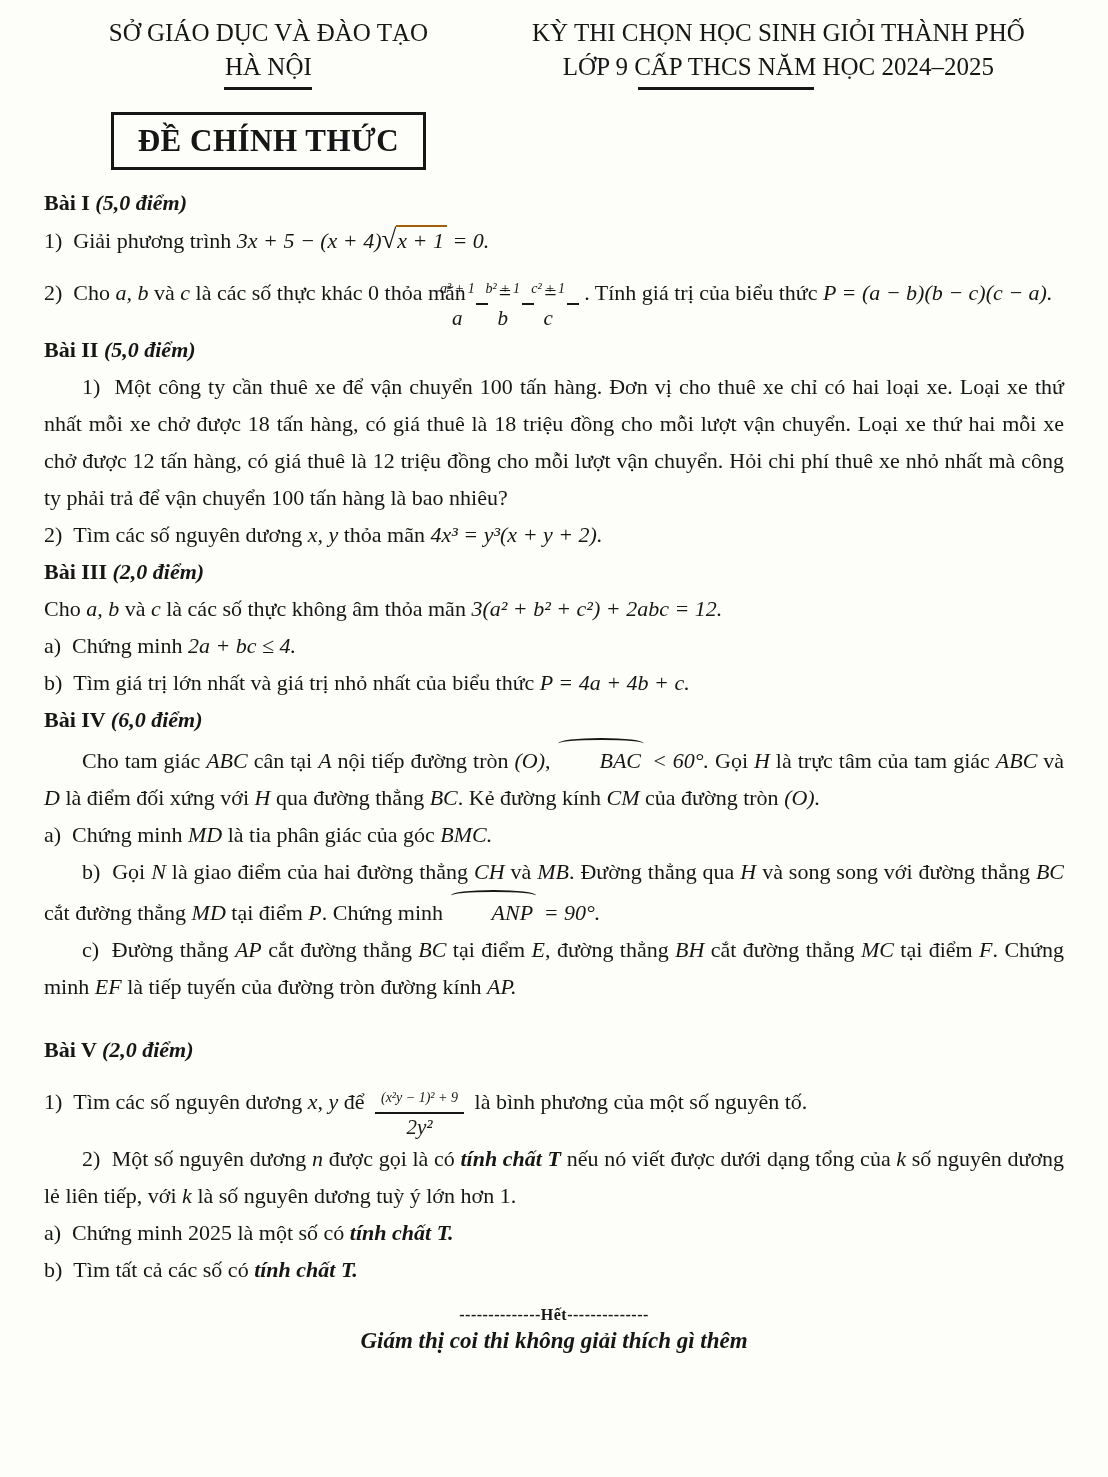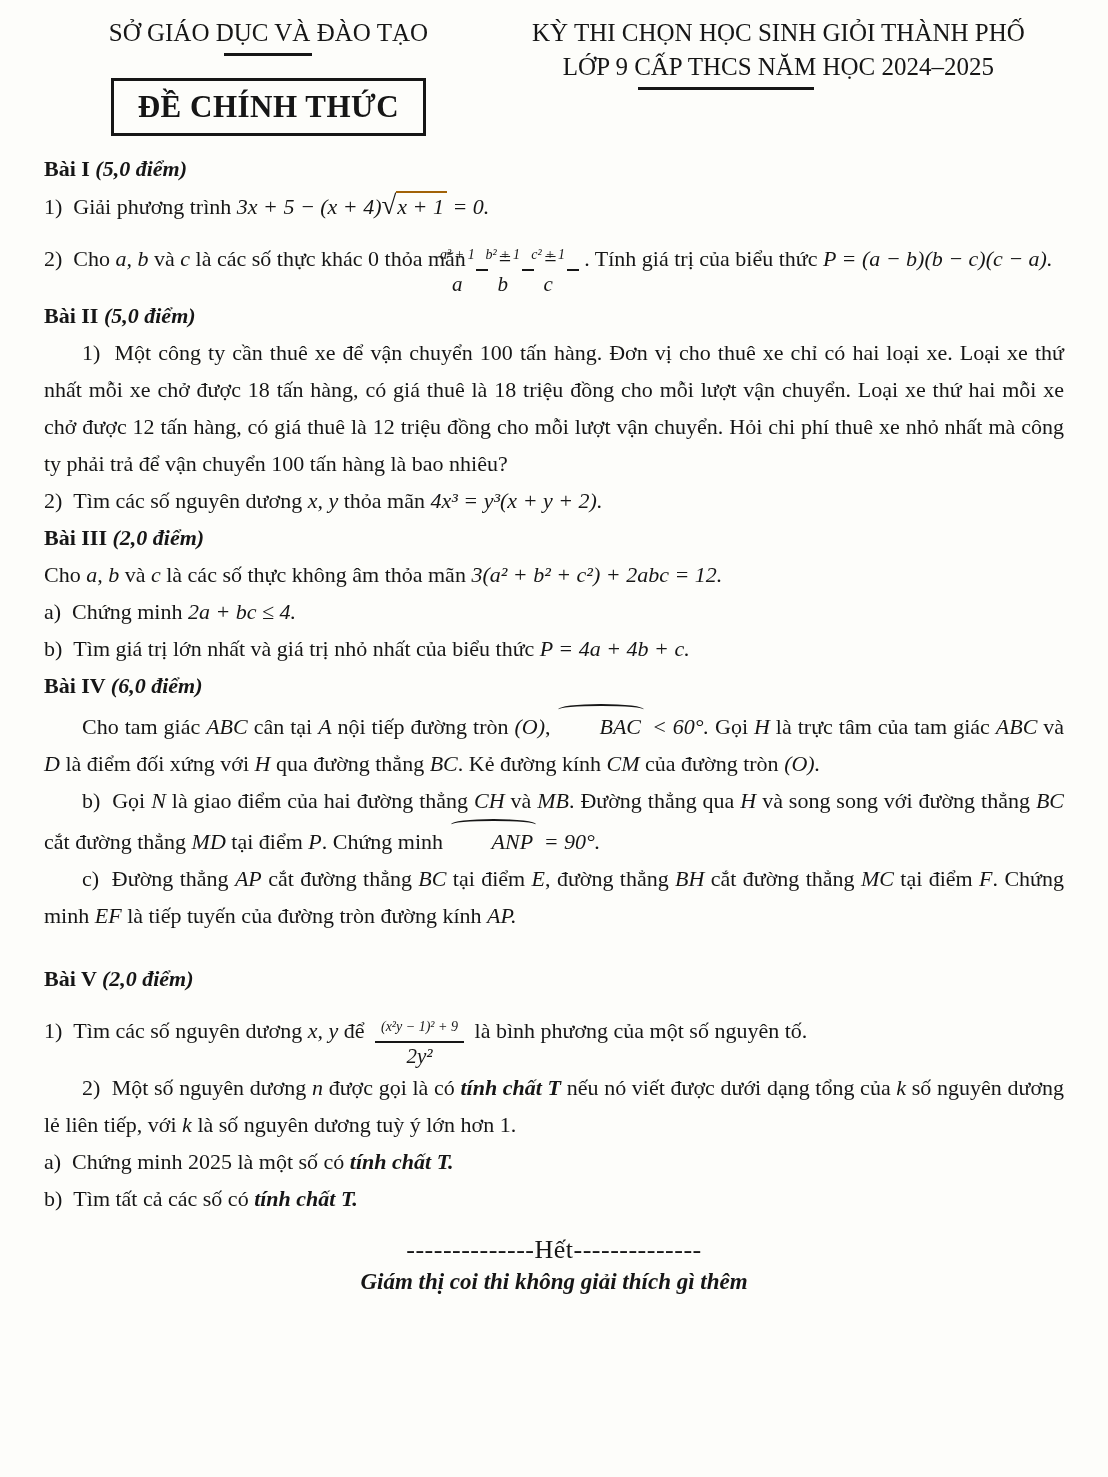--- a/index.html
+++ b/index.html
@@ -42,31 +42,32 @@
   .sqrt{white-space:nowrap;}
   .sqrt .rad{font-size:27px;font-style:normal;}
   .sqrt .vinc{border-top:2px solid #a16207;padding:1px 3px 0 1px;font-style:italic;}
   .arcwrap{display:inline-block;position:relative;padding:4px 5px 0;font-style:italic;}
   .arcwrap::before{
     content:"";position:absolute;left:2px;right:2px;top:0;height:9px;
     border-top:2px solid #161616;border-radius:50% 50% 0 0;
   }
   
   .footer{text-align:center;margin-top:18px;}
-  .het{font-weight:normal;font-size:26px;letter-spacing:.5px;}
+  .het{font-weight:bold;font-size:16px;letter-spacing:.5px;}
   .note{font-weight:bold;font-style:italic;font-size:23px;margin-top:4px;text-align:center;}
 </style>
 </head>
 <body>
 
 <div class="page">
 
   <div class="header">
     <div class="h-left">
       <div class="h-line">SỞ GIÁO DỤC VÀ ĐÀO TẠO</div>
+      <div class="h-line">HÀ NỘI</div>
       <div class="h-underline"></div>
       <div>
         <span class="stamp">ĐỀ CHÍNH THỨC</span>
       </div>
     </div>
     <div class="h-right">
       <div class="h-line">KỲ THI CHỌN HỌC SINH GIỎI THÀNH PHỐ</div>
       <div class="h-line">LỚP 9 CẤP THCS NĂM HỌC 2024–2025</div>
       <div class="h-underline-r"></div>
     </div>
@@ -78,20 +79,21 @@
       <p class="p-item p-hang mt"><span class="">2)&nbsp;&nbsp;Cho </span><span class="m">a, b</span><span class=""> và </span><span class="m">c</span><span class=""> là các số thực khác 0 thỏa mãn </span><span class="frac"><span class="num">a² + 1</span><span class="den">a</span></span><span class=""> = </span><span class="frac"><span class="num">b² + 1</span><span class="den">b</span></span><span class=""> = </span><span class="frac"><span class="num">c² + 1</span><span class="den">c</span></span><span class="">. Tính giá trị của biểu thức </span><span class="m">P = (a − b)(b − c)(c − a).</span></p>
       <p class="p-h"><span class="bd">Bài II </span><span class="it bd">(5,0 điểm)</span></p>
       <p class="p-flow"><span class="">1)&nbsp;&nbsp;Một công ty cần thuê xe để vận chuyển 100 tấn hàng. Đơn vị cho thuê xe chỉ có hai loại xe. Loại xe thứ nhất mỗi xe chở được 18 tấn hàng, có giá thuê là 18 triệu đồng cho mỗi lượt vận chuyển. Loại xe thứ hai mỗi xe chở được 12 tấn hàng, có giá thuê là 12 triệu đồng cho mỗi lượt vận chuyển. Hỏi chi phí thuê xe nhỏ nhất mà công ty phải trả để vận chuyển 100 tấn hàng là bao nhiêu?</span></p>
       <p class="p-item mt"><span class="">2)&nbsp;&nbsp;Tìm các số nguyên dương </span><span class="m">x, y</span><span class=""> thỏa mãn </span><span class="m">4x³ = y³(x + y + 2).</span></p>
       <p class="p-h"><span class="bd">Bài III </span><span class="it bd">(2,0 điểm)</span></p>
       <p class="p-item"><span class="">Cho </span><span class="m">a, b</span><span class=""> và </span><span class="m">c</span><span class=""> là các số thực không âm thỏa mãn </span><span class="m">3(a² + b² + c²) + 2abc = 12.</span></p>
       <p class="p-item"><span class="">a)&nbsp;&nbsp;Chứng minh </span><span class="m">2a + bc ≤ 4.</span></p>
       <p class="p-item"><span class="">b)&nbsp;&nbsp;Tìm giá trị lớn nhất và giá trị nhỏ nhất của biểu thức </span><span class="m">P = 4a + 4b + c.</span></p>
       <p class="p-h"><span class="bd">Bài IV </span><span class="it bd">(6,0 điểm)</span></p>
       <p class="p-flow mt"><span class="">Cho tam giác </span><span class="m">ABC</span><span class=""> cân tại </span><span class="m">A</span><span class=""> nội tiếp đường tròn </span><span class="m">(O)</span><span class="">, </span><span class="arcwrap">BAC</span><span class="m"> &lt; 60°.</span><span class=""> Gọi </span><span class="m">H</span><span class=""> là trực tâm của tam giác </span><span class="m">ABC</span><span class=""> và </span><span class="m">D</span><span class=""> là điểm đối xứng với </span><span class="m">H</span><span class=""> qua đường thẳng </span><span class="m">BC</span><span class="">. Kẻ đường kính </span><span class="m">CM</span><span class=""> của đường tròn </span><span class="m">(O).</span></p>
+      <p class="p-item mt"><span class="">a)&nbsp;&nbsp;Chứng minh </span><span class="m">MD</span><span class=""> là tia phân giác của góc </span><span class="m">BMC.</span></p>
       <p class="p-flow mt"><span class="">b)&nbsp;&nbsp;Gọi </span><span class="m">N</span><span class=""> là giao điểm của hai đường thẳng </span><span class="m">CH</span><span class=""> và </span><span class="m">MB</span><span class="">. Đường thẳng qua </span><span class="m">H</span><span class=""> và song song với đường thẳng </span><span class="m">BC</span><span class=""> cắt đường thẳng </span><span class="m">MD</span><span class=""> tại điểm </span><span class="m">P</span><span class="">. Chứng minh </span><span class="arcwrap">ANP</span><span class="m"> = 90°.</span></p>
       <p class="p-flow mt"><span class="">c)&nbsp;&nbsp;Đường thẳng </span><span class="m">AP</span><span class=""> cắt đường thẳng </span><span class="m">BC</span><span class=""> tại điểm </span><span class="m">E</span><span class="">, đường thẳng </span><span class="m">BH</span><span class=""> cắt đường thẳng </span><span class="m">MC</span><span class=""> tại điểm </span><span class="m">F</span><span class="">. Chứng minh </span><span class="m">EF</span><span class=""> là tiếp tuyến của đường tròn đường kính </span><span class="m">AP.</span></p>
       <p class="p-h mt"><span class="bd">Bài V </span><span class="it bd">(2,0 điểm)</span></p>
       <p class="p-item mt"><span class="">1)&nbsp;&nbsp;Tìm các số nguyên dương </span><span class="m">x, y</span><span class=""> để </span><span class="frac"><span class="num">(x²y − 1)² + 9</span><span class="den">2y²</span></span><span class=""> là bình phương của một số nguyên tố.</span></p>
       <p class="p-flow mt"><span class="">2)&nbsp;&nbsp;Một số nguyên dương </span><span class="m">n</span><span class=""> được gọi là có </span><span class="it bd">tính chất T</span><span class=""> nếu nó viết được dưới dạng tổng của </span><span class="m">k</span><span class=""> số nguyên dương lẻ liên tiếp, với </span><span class="m">k</span><span class=""> là số nguyên dương tuỳ ý lớn hơn 1.</span></p>
       <p class="p-item p-sub"><span class="">a)&nbsp;&nbsp;Chứng minh 2025 là một số có </span><span class="it bd">tính chất T.</span></p>
       <p class="p-item p-sub"><span class="">b)&nbsp;&nbsp;Tìm tất cả các số có </span><span class="it bd">tính chất T.</span></p>
     </div>
 
   <div class="footer">

